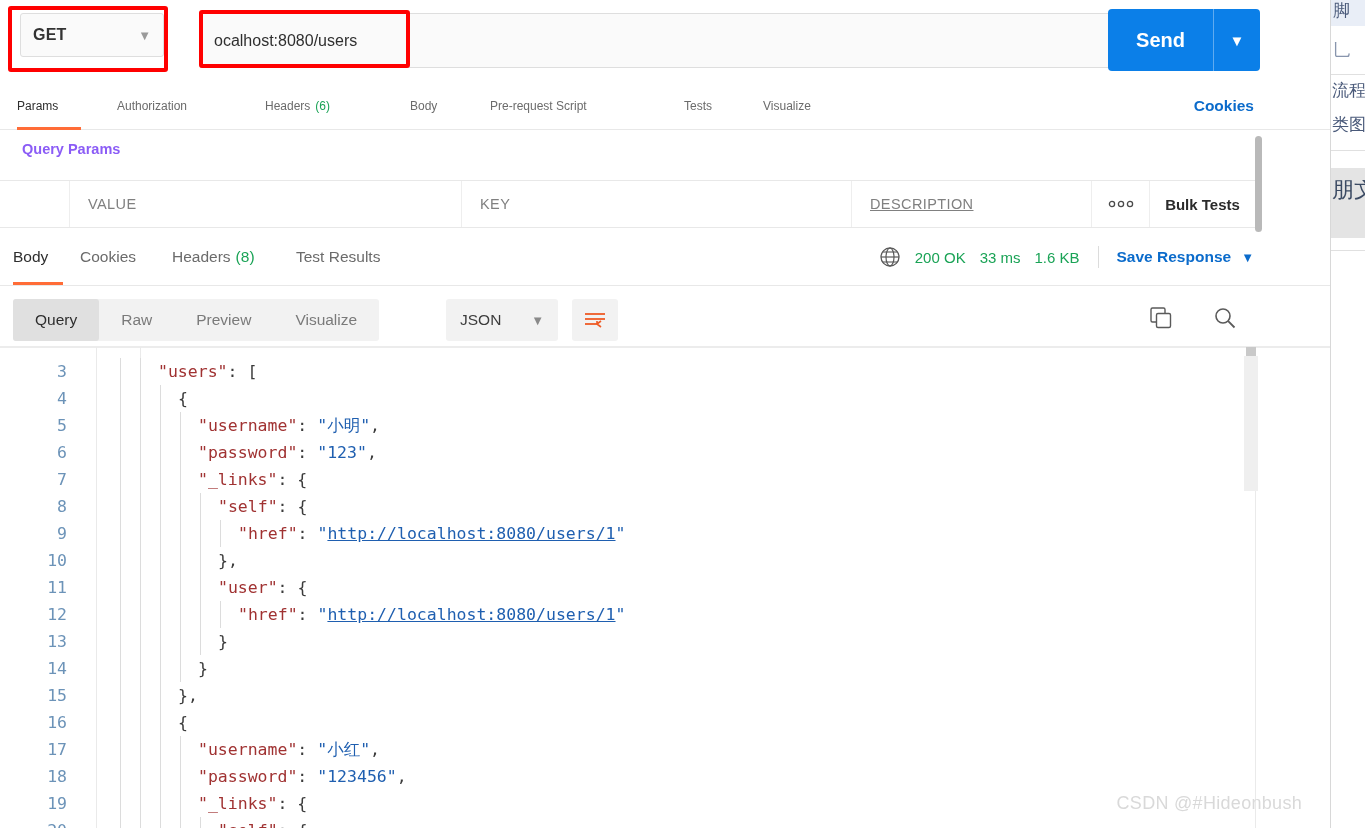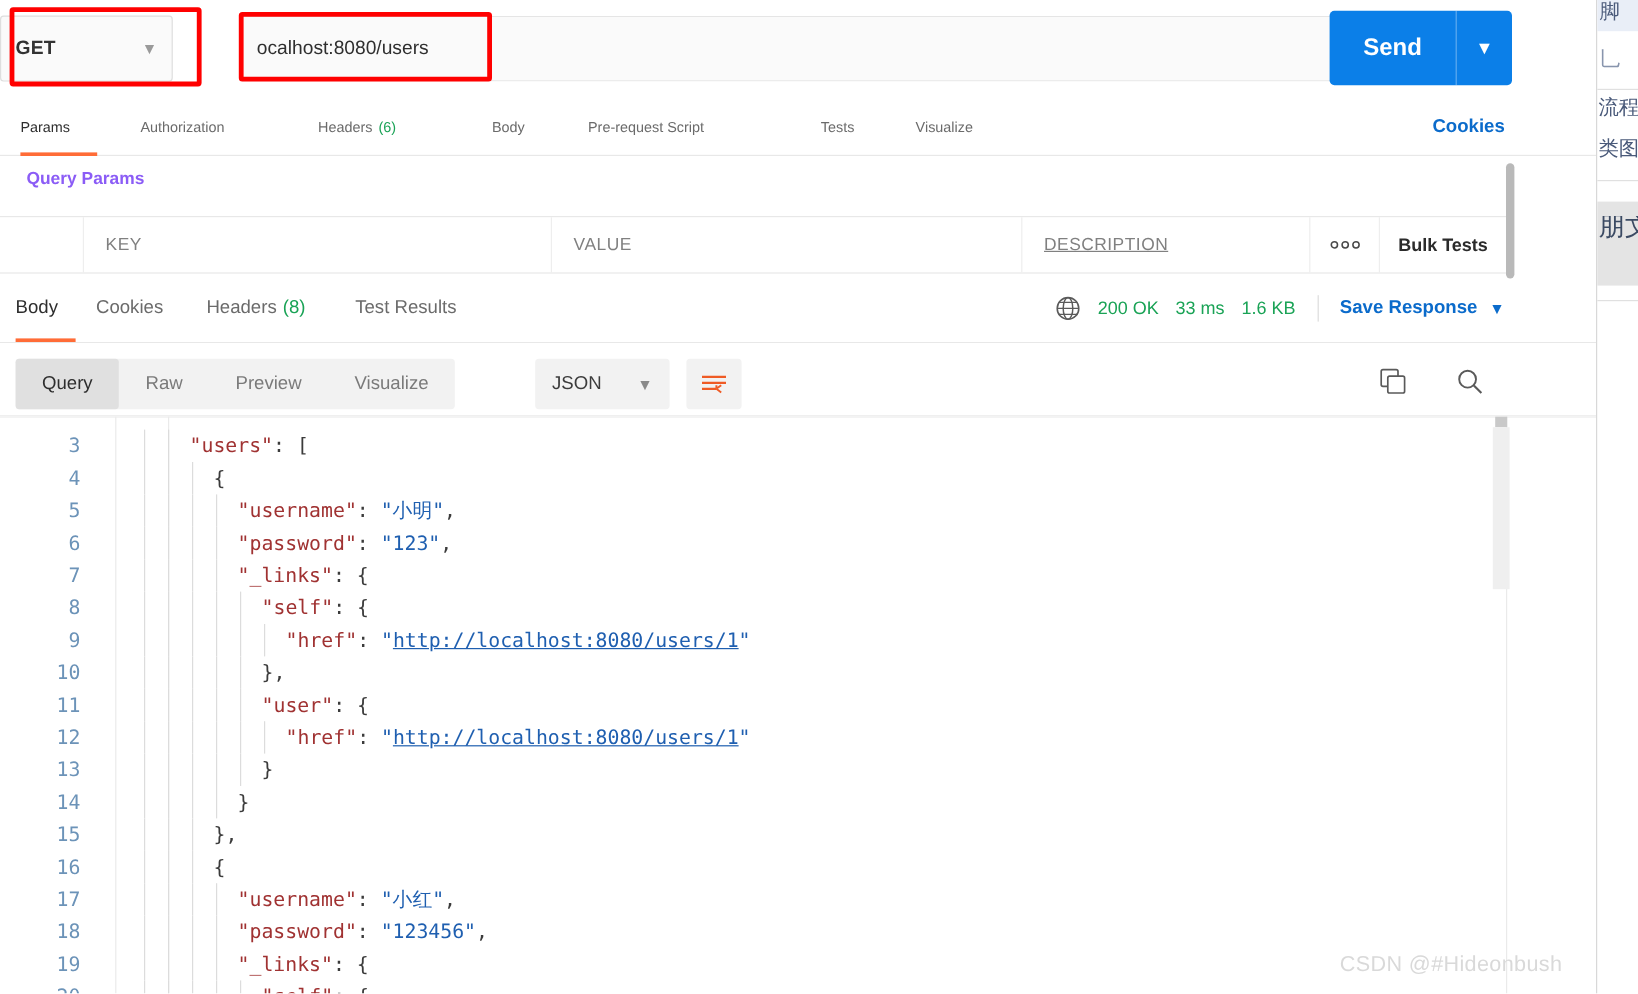--- a/index.html
+++ b/index.html
@@ -22,21 +22,21 @@
   .rs-sel { background: #e9eef7; }
   .rs-grey { background: #e4e4e4; }
   .rs-line { position:absolute; left:0; width:35px; height:1px; background:#e0e0e0; }
 
   
   .main { position: absolute; top: 0; left: 0; width: 1330px; height: 828px; background: #fff; }
 
   
   .urlbar { position: absolute; top: 0; left: 0; width: 1330px; height: 82px; background: #fff; }
   .method-box {
-    position: absolute; left: 0; top: 13px; width: 144px; height: 55px;
+    position: absolute; left: 20px; top: 13px; width: 144px; height: 44px;
     background: #fafafa; border: 1px solid #dedede; border-radius: 3px;
     display: flex; align-items: center; padding: 0 12px;
   }
   .method-label { font-size: 16px; color: #333; font-weight: 600; letter-spacing: .2px; }
   .method-caret { margin-left: auto; color: #9a9a9a; font-size: 13px; }
   .url-input {
     position: absolute; left: 200px; top: 13px; width: 1060px; height: 55px;
     background: #fafafa; border: 1px solid #dedede; border-left: none; border-radius: 0 3px 3px 0;
     display: flex; align-items: center; padding: 0 14px;
     font-size: 16px; color: #2f2f2f;
@@ -195,22 +195,22 @@
       </div>
       <div class="cookies-link">
         <span>Cookies</span>
       </div>
     </div>
 
     <div class="qp-title">Query Params</div>
 
     <div class="param-table">
       <div class="pt-check"></div>
+      <div class="pt-col pt-val">VALUE</div>
       <div class="pt-col pt-key">KEY</div>
-      <div class="pt-col pt-val">VALUE</div>
       <div class="pt-col pt-desc">DESCRIPTION</div>
       <div class="pt-dots">
         <svg width="26" height="8" viewBox="0 0 26 8">
           <circle cx="4" cy="4" r="2.6" fill="none" stroke="#4a4a4a" stroke-width="1.3"></circle>
           <circle cx="13" cy="4" r="2.6" fill="none" stroke="#4a4a4a" stroke-width="1.3"></circle>
           <circle cx="22" cy="4" r="2.6" fill="none" stroke="#4a4a4a" stroke-width="1.3"></circle>
         </svg>
       </div>
       <div class="pt-bulk">
         <span>Bulk Tests</span>

